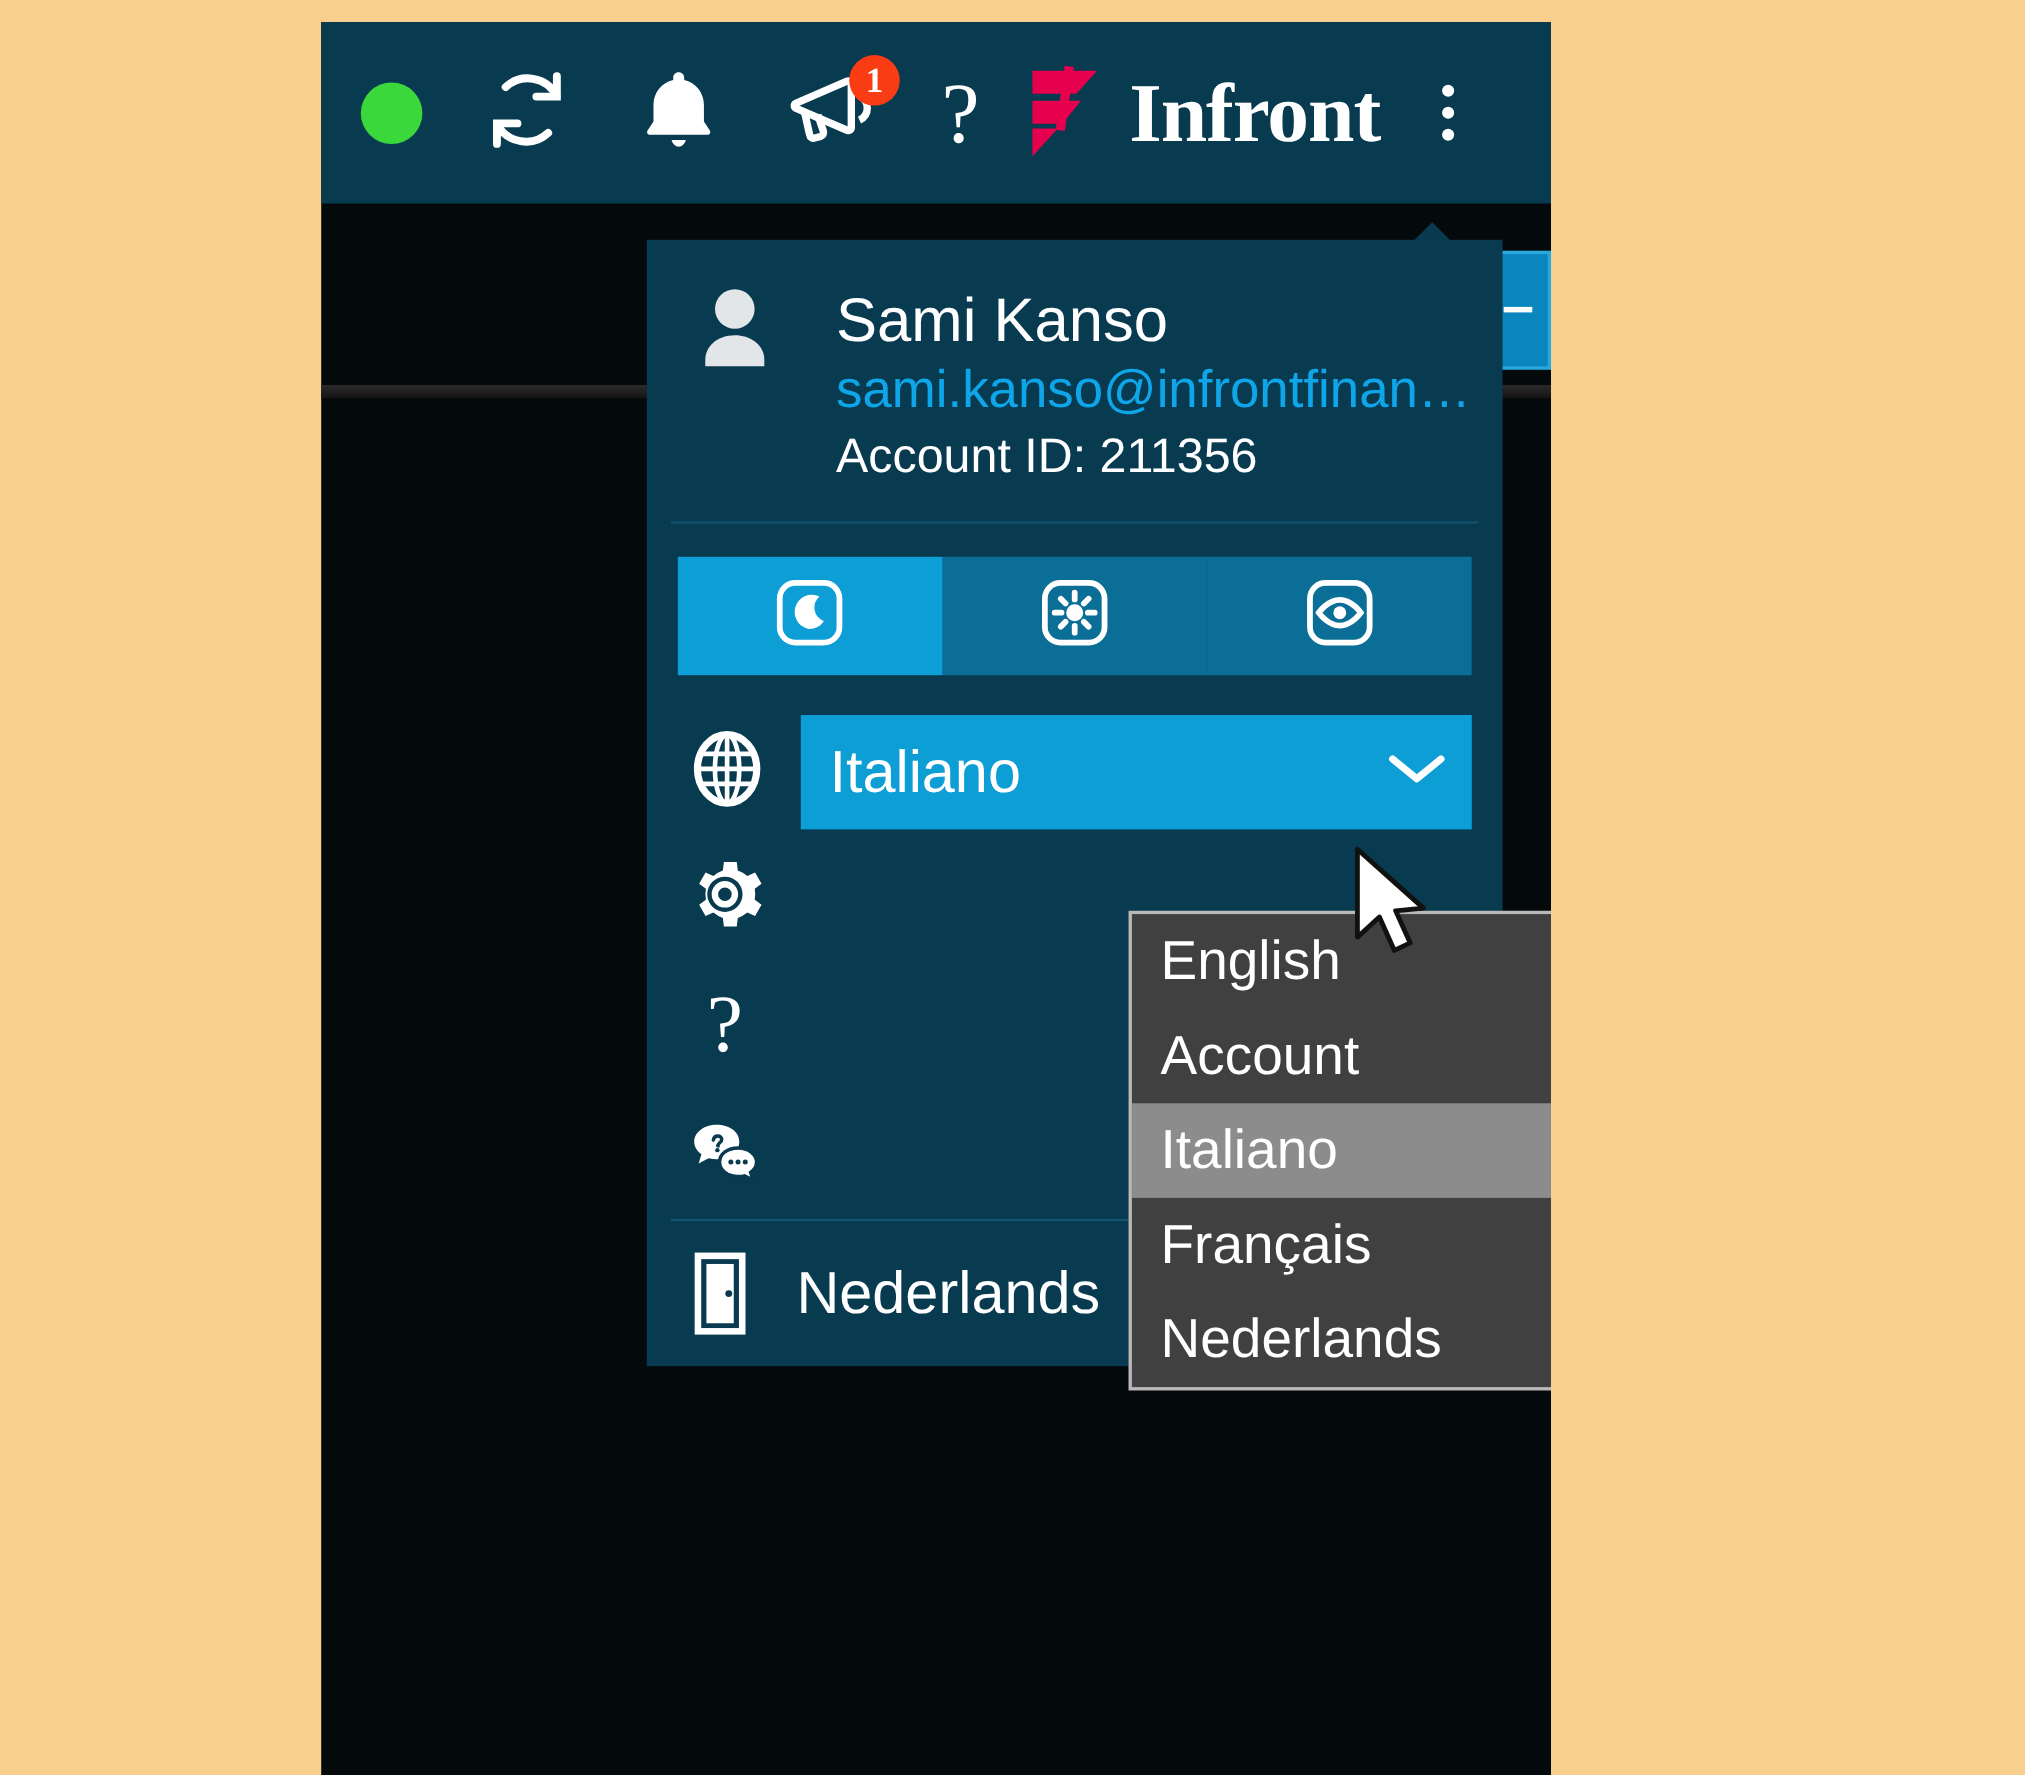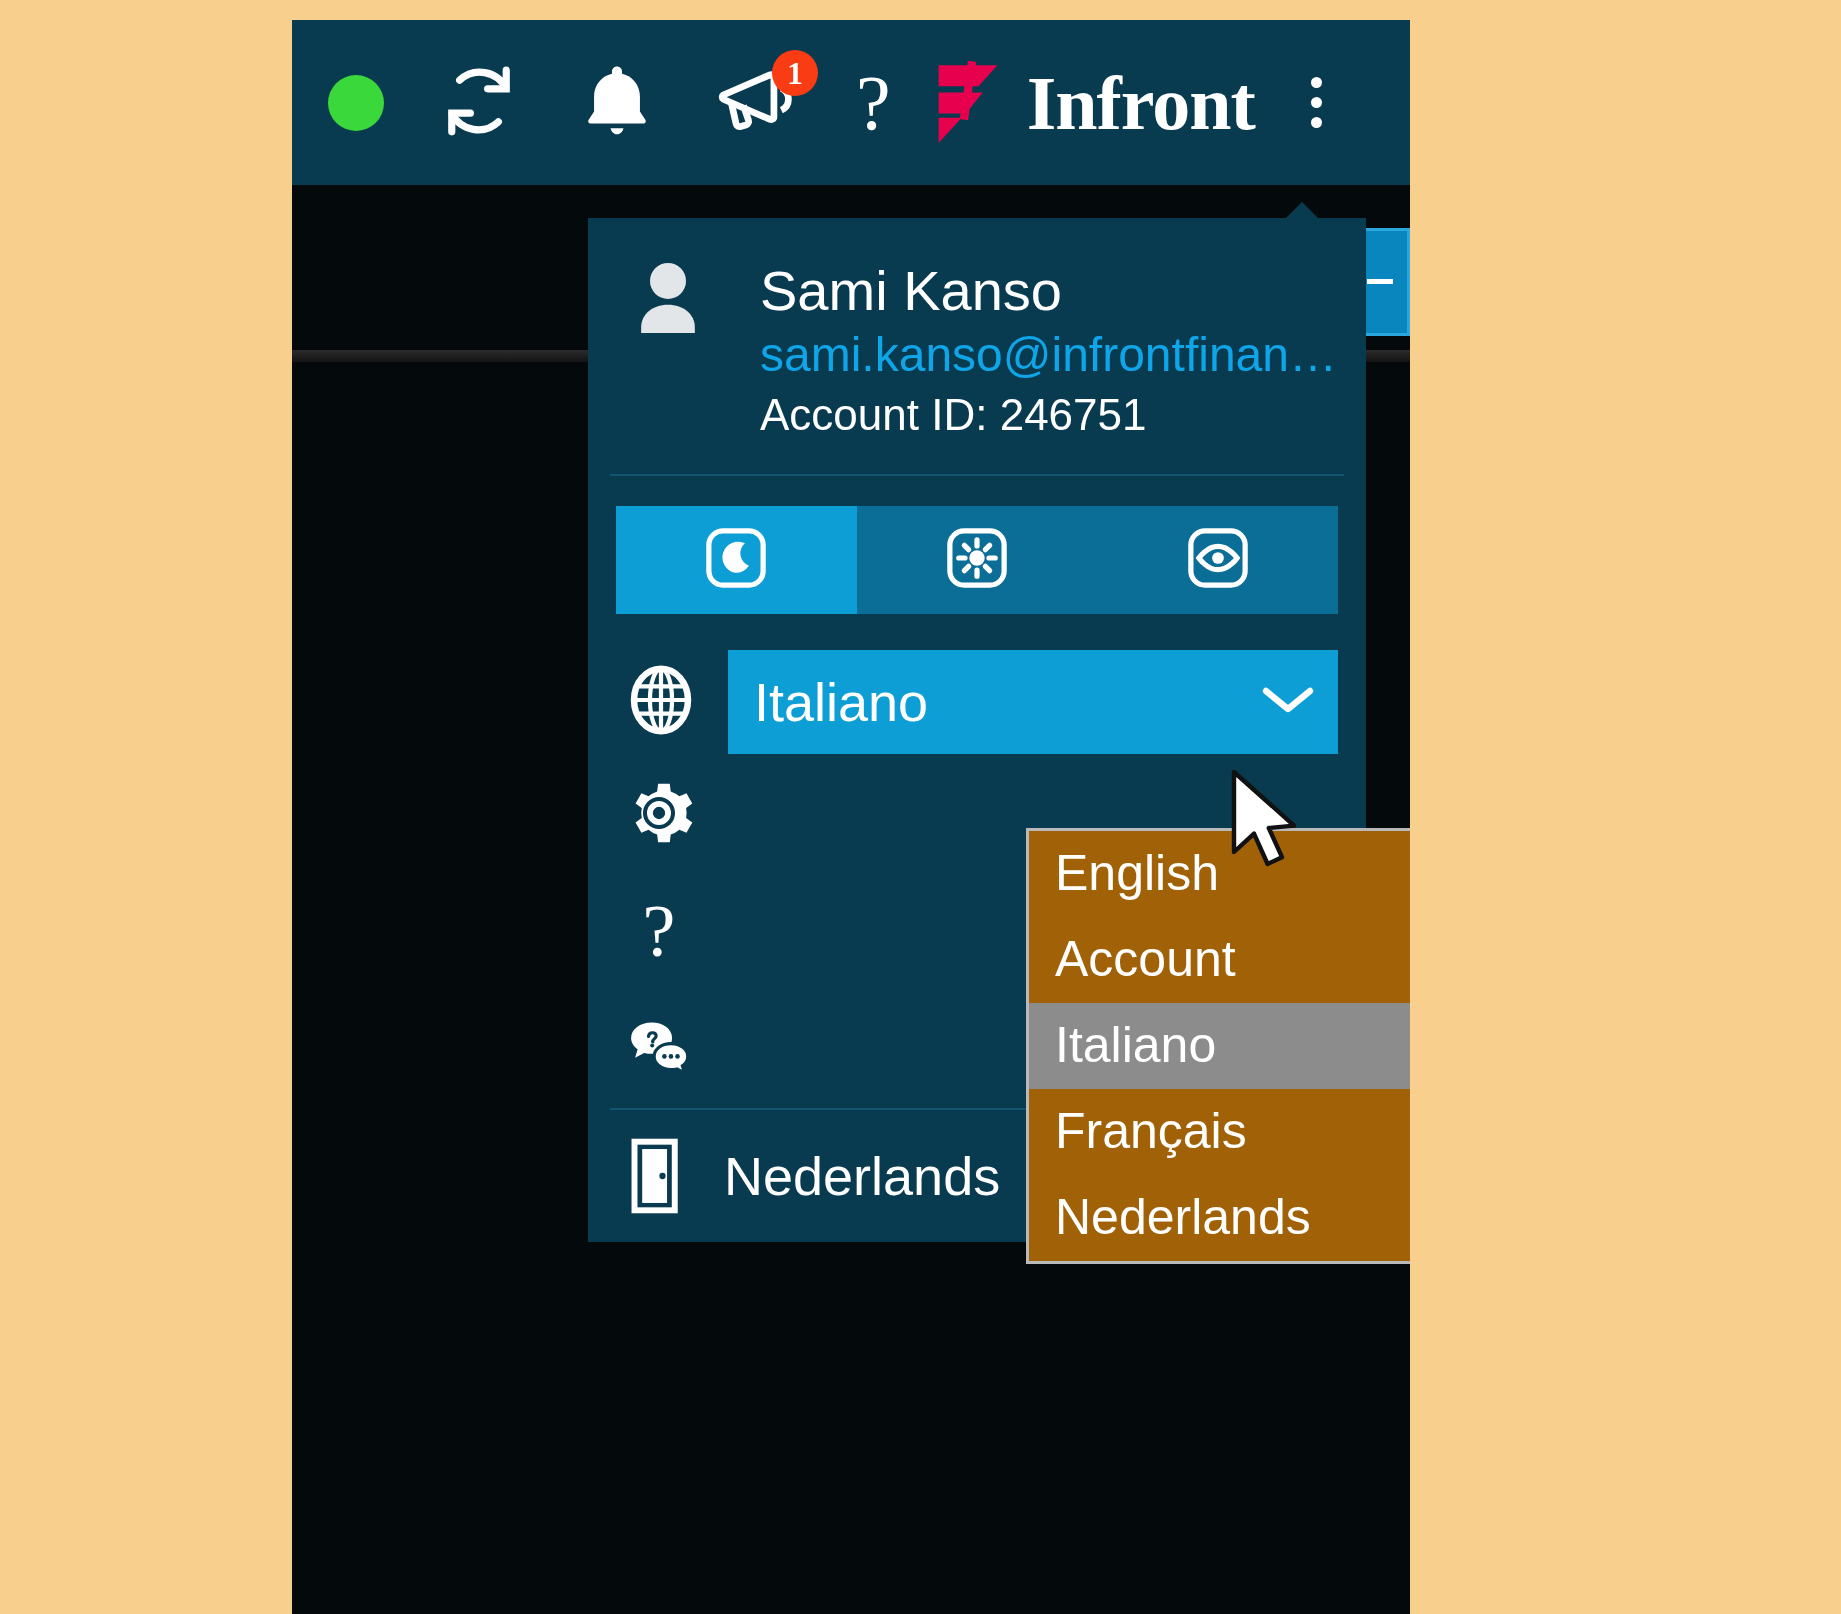--- a/index.html
+++ b/index.html
@@ -246,21 +246,21 @@
     font-size: 54px;
     line-height: 1;
   }
 
   
   #lang-options {
     position: absolute;
     left: 734px;
     top: 808px;
     width: 604px;
-    background: #a16207;
+    background: #404040;
     border: 3px solid #b9b9b9;
     box-sizing: border-box;
     z-index: 40;
   }
   .lang-option {
     color: #ffffff;
     font-size: 50px;
     line-height: 1;
     padding: 17px 0 19px 26px;
     cursor: pointer;
@@ -406,21 +406,21 @@
     <div id="user-block">
       <span>
         <svg width="92" height="96" viewBox="0 0 24 25" fill="#e3e6e8">
           <circle cx="12" cy="7" r="4.7"></circle>
           <path d="M12 13.2c-4.1 0-7 2.6-7 5.8v1.6h14v-1.6c0-3.2-2.9-5.8-7-5.8z"></path>
         </svg>
       </span>
       <div id="user-texts">
         <div id="user-name">Sami Kanso</div>
         <div id="user-email">sami.kanso@infrontfinan…</div>
-        <div id="user-account">Account ID: 246751</div>
+        <div id="user-account">Account ID: 211356</div>
       </div>
     </div>
 
     <div class="menu-divider"></div>
 
     <div id="theme-row">
       <div id="theme-group">
 
         <div class="theme-btn active">
           <span>

